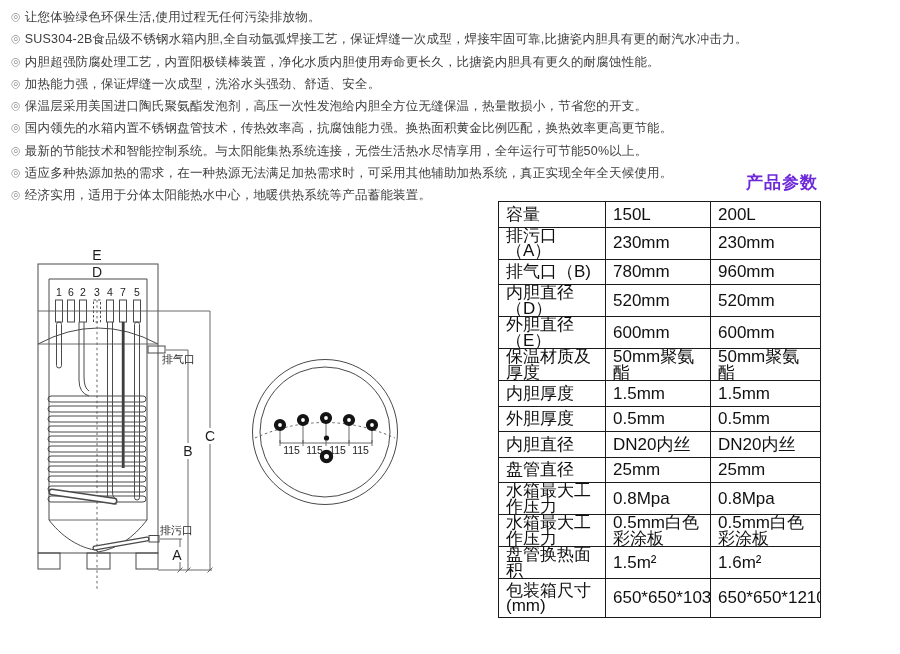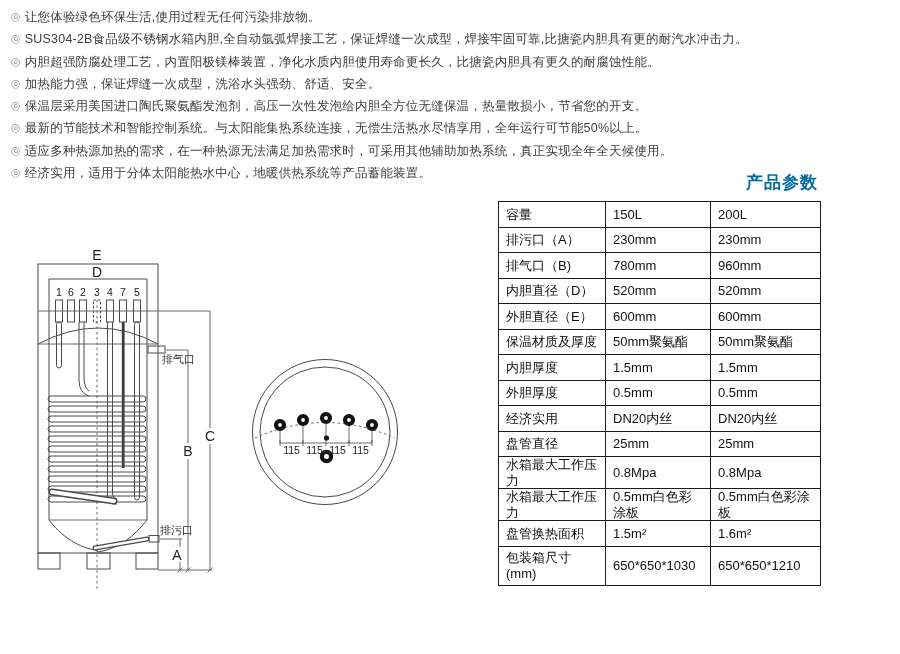--- a/index.html
+++ b/index.html
@@ -3,24 +3,24 @@
 <meta charset="utf-8">
 <style>
   html,body{margin:0;padding:0;background:#fff;}
   .page{position:relative;width:900px;height:654px;background:#ffffff;overflow:hidden;
         font-family:"Liberation Sans","DejaVu Sans",sans-serif;color:#222;}
   
   .features{position:absolute;left:11px;top:6px;width:865px;margin:0;padding:0;list-style:none;}
   .features li{white-space:nowrap;line-height:21.3px;font-size:12.5px;color:#3d3d3d;letter-spacing:0.2px;}
   .bullet-icon{color:#8f8f8f;font-size:11px;margin-right:4px;vertical-align:1px;}
   
-  .params-title{position:absolute;left:746px;top:171px;font-size:17px;font-weight:bold;color:#0369a1;letter-spacing:1px;}
+  .params-title{position:absolute;left:746px;top:171px;font-size:17px;font-weight:bold;color:#6d28d9;letter-spacing:1px;}
   
   .specs{position:absolute;left:498px;top:201px;width:322px;border-collapse:collapse;table-layout:fixed;
-         font-size:13px;color:#101010;}
+         font-size:17px;color:#101010;}
   .specs th,.specs td{border:1.5px solid #1b1b1b;padding:0 7px;height:24.5px;font-weight:normal;
          text-align:left;vertical-align:middle;line-height:15.5px;overflow:hidden;}
   .specs tr:nth-child(14) th,.specs tr:nth-child(14) td{height:38px;}
   .specs tr:nth-child(16) th,.specs tr:nth-child(16) td{padding:8px 4px;}
   
   .tank-svg{position:absolute;left:25px;top:245px;}
   .circle-svg{position:absolute;left:245px;top:352px;}
   svg{overflow:visible;}
   .ln{stroke:#4a4a4a;stroke-width:1;fill:none;}
   .lnthin{stroke:#5a5a5a;stroke-width:0.9;fill:none;}
@@ -33,20 +33,21 @@
 <body>
 
 <div class="page">
 
   <ul class="features">
       <li><span class="bullet-icon">◎</span><span>让您体验绿色环保生活,使用过程无任何污染排放物。</span></li>
       <li><span class="bullet-icon">◎</span><span>SUS304-2B食品级不锈钢水箱内胆,全自动氩弧焊接工艺，保证焊缝一次成型，焊接牢固可靠,比搪瓷内胆具有更的耐汽水冲击力。</span></li>
       <li><span class="bullet-icon">◎</span><span>内胆超强防腐处理工艺，内置阳极镁棒装置，净化水质内胆使用寿命更长久，比搪瓷内胆具有更久的耐腐蚀性能。</span></li>
       <li><span class="bullet-icon">◎</span><span>加热能力强，保证焊缝一次成型，洗浴水头强劲、舒适、安全。</span></li>
       <li><span class="bullet-icon">◎</span><span>保温层采用美国进口陶氏聚氨酯发泡剂，高压一次性发泡给内胆全方位无缝保温，热量散损小，节省您的开支。</span></li>
+      <li><span class="bullet-icon">◎</span><span>国内领先的水箱内置不锈钢盘管技术，传热效率高，抗腐蚀能力强。换热面积黄金比例匹配，换热效率更高更节能。</span></li>
       <li><span class="bullet-icon">◎</span><span>最新的节能技术和智能控制系统。与太阳能集热系统连接，无偿生活热水尽情享用，全年运行可节能50%以上。</span></li>
       <li><span class="bullet-icon">◎</span><span>适应多种热源加热的需求，在一种热源无法满足加热需求时，可采用其他辅助加热系统，真正实现全年全天候使用。</span></li>
       <li><span class="bullet-icon">◎</span><span>经济实用，适用于分体太阳能热水中心，地暖供热系统等产品蓄能装置。</span></li>
     </ul>
 
   <div class="params-title">产品参数</div>
 
   <table class="specs">
     <colgroup>
         <col style="width:107px">
@@ -88,21 +89,21 @@
           <th>内胆厚度</th>
           <td>1.5mm</td>
           <td>1.5mm</td>
         </tr>
         <tr>
           <th>外胆厚度</th>
           <td>0.5mm</td>
           <td>0.5mm</td>
         </tr>
         <tr>
-          <th>经济实用</th>
+          <th>内胆直径</th>
           <td>DN20内丝</td>
           <td>DN20内丝</td>
         </tr>
         <tr>
           <th>盘管直径</th>
           <td>25mm</td>
           <td>25mm</td>
         </tr>
         <tr>
           <th>水箱最大工作压力</th>

